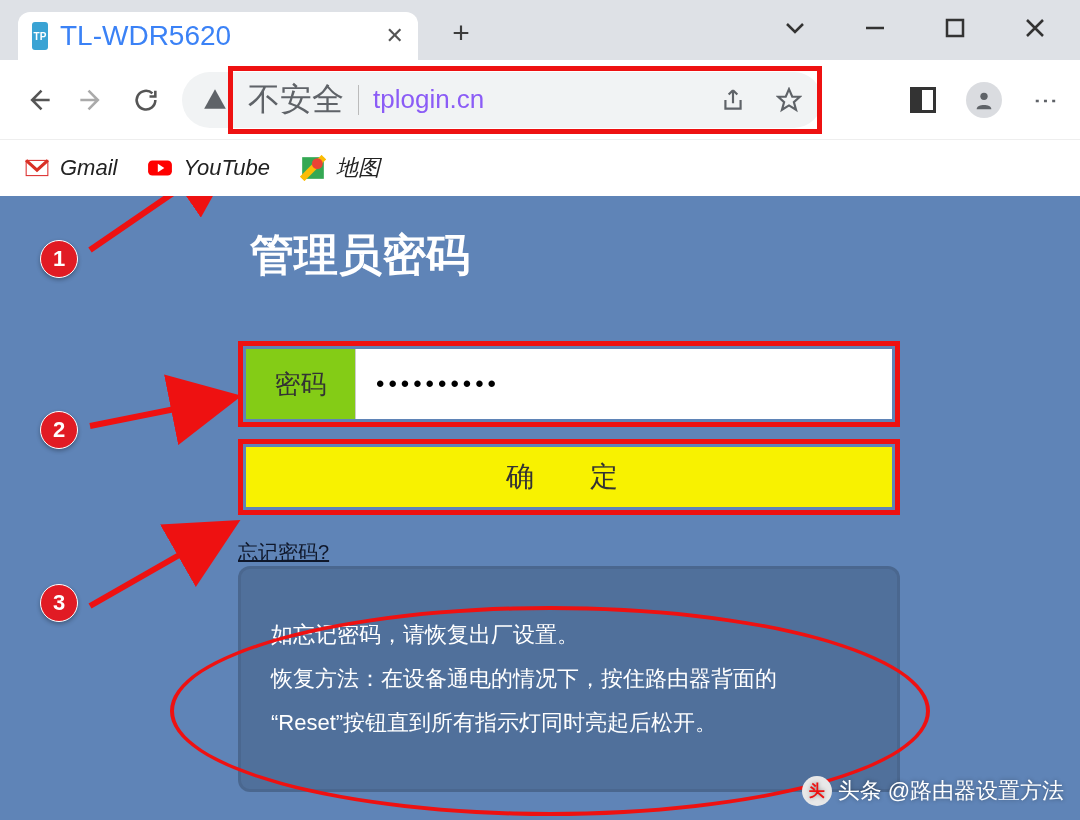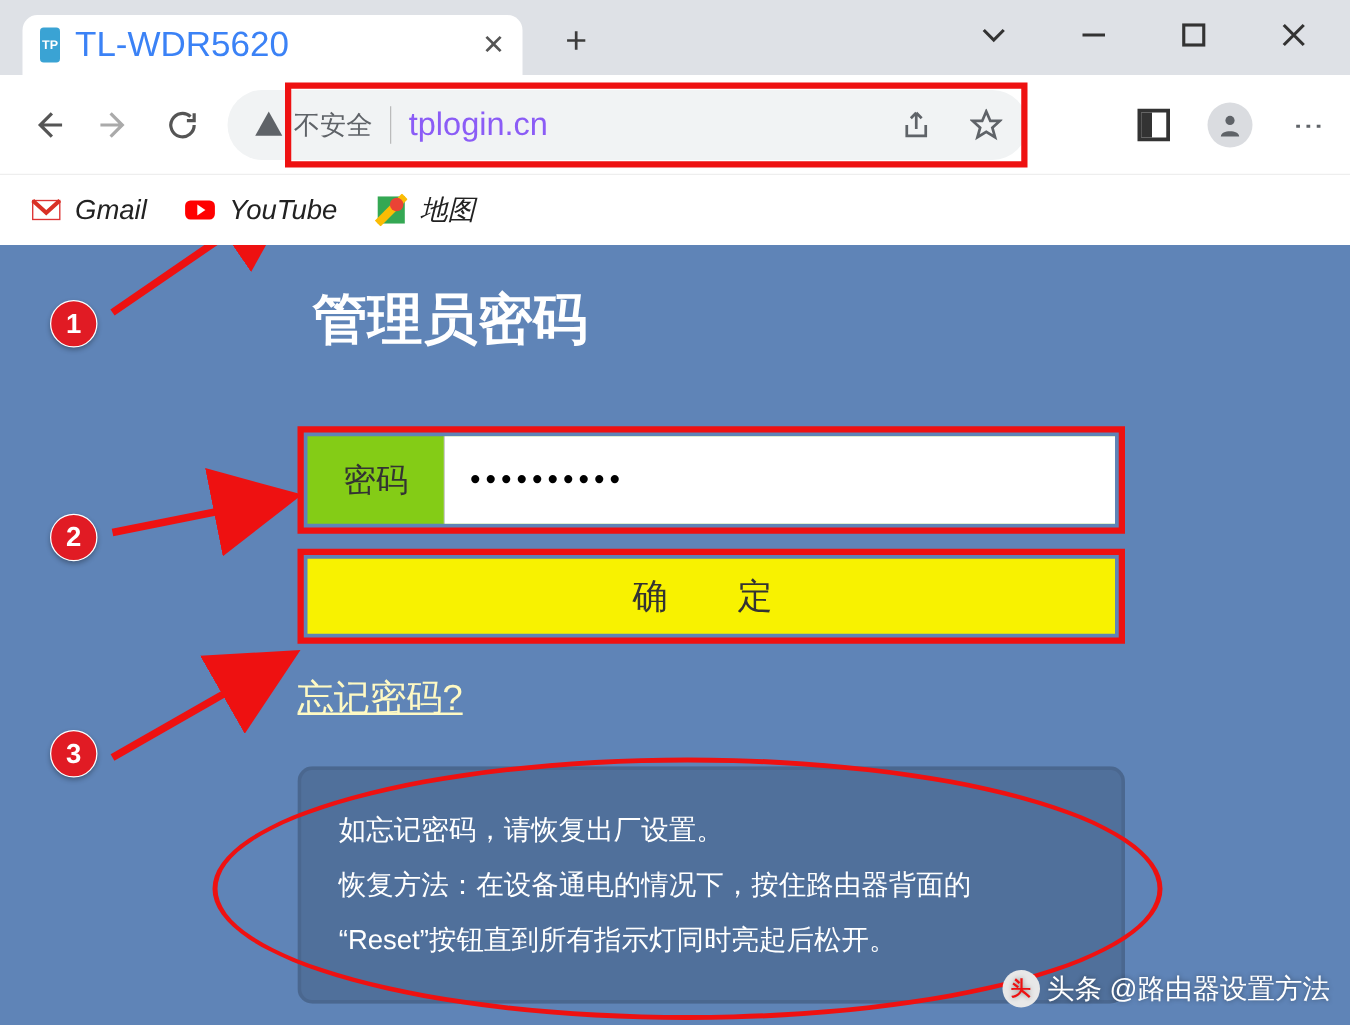--- a/index.html
+++ b/index.html
@@ -17,21 +17,21 @@
 
   
   .toolbar { height: 80px; background: #fff; display: flex; align-items: center; padding: 0 20px; gap: 18px; border-bottom: 1px solid #eee; }
   .nav-icon { width: 36px; height: 36px; display: flex; align-items: center; justify-content: center; color: #555; }
   .nav-icon svg { width: 28px; height: 28px; stroke: #555; stroke-width: 2.2; fill: none; }
   .nav-icon.fwd svg { stroke: #aaa; }
 
   .omnibox-wrap { position: relative; flex: 0 0 640px; }
   .omnibox { height: 56px; background: #f1f3f4; border-radius: 28px; display: flex; align-items: center; padding: 0 20px; gap: 14px; position: relative; }
   .omnibox-highlight { position: absolute; left: 46px; right: 0px; top: -6px; bottom: -6px; border: 5px solid #e11; pointer-events: none; z-index: 5; }
-  .insecure { display: flex; align-items: center; gap: 7px; color: #5f6368; font-size: 21px; justify-content: center; }
+  .insecure { display: flex; align-items: center; gap: 20px; color: #5f6368; font-size: 32px; justify-content: center; }
   .insecure svg { width: 26px; height: 26px; fill: #5f6368; }
   .omnibox-divider { width: 1px; height: 30px; background: #bbb; }
   .url-text { font-size: 26px; color: #8b5cf6; }
   .omnibox-right { margin-left: auto; display: flex; gap: 30px; }
   .omnibox-right svg { width: 26px; height: 26px; stroke: #5f6368; fill: none; stroke-width: 2; }
 
   .right-icons { display: flex; gap: 30px; margin-left: auto; align-items: center; }
   .right-icons .sq { width: 26px; height: 26px; border: 3px solid #333; background: linear-gradient(to right, #333 45%, transparent 45%); }
   .right-icons .avatar { width: 36px; height: 36px; border-radius: 50%; background: #dadce0; display:flex; align-items:center; justify-content:center; }
   .right-icons .avatar svg { width:22px; height:22px; fill:#5f6368; }
@@ -55,23 +55,23 @@
   .arrow { position: absolute; transform-origin: left center; }
 
   .input-row-hl { border: 5px solid #e11; padding: 3px; }
   .input-row { display: flex; background: #84cc16; height: 70px; align-items: center; color: #333; }
   .input-label { width: 110px; text-align: center; font-size: 26px; border-right: 1px solid #ccc; height: 70px; line-height: 70px; }
   .input-field { flex: 1; padding: 0 20px; font-size: 24px; letter-spacing: 4px; height: 70px; line-height: 70px; border: none; outline: none; }
 
   .submit-hl { border: 5px solid #e11; padding: 3px; margin-top: 12px; }
   .submit-btn { background: #f8f200; height: 60px; width: 100%; text-align: center; font-size: 28px; line-height: 60px; color: #333; letter-spacing: 14px; }
 
-  .forgot { display: inline-block; margin-top: 24px; font-size: 29px; color: #fef9c3; text-decoration: underline; }
-
-  .info-box { position: relative; margin-top: 34px; padding: 26px 30px; background: rgba(0,0,0,0.15); border-radius: 12px; font-size: 22px; line-height: 2; color: #fff; border: 3px solid rgba(0,0,0,0.08); }
+  .forgot { display: inline-block; margin-top: 24px; font-size: 20px; color: #0f172a; text-decoration: underline; }
+
+  .info-box { position: relative; padding: 44px 30px; background: rgba(0,0,0,0.15); border-radius: 12px; font-size: 22px; line-height: 2; color: #fff; border: 3px solid rgba(0,0,0,0.08); }
   .info-ellipse { position:absolute; border:4px solid #e11; border-radius:50%; pointer-events:none; }
 
   .watermark { position: absolute; right: 16px; bottom: 14px; color: #fff; font-size: 22px; display: flex; align-items: center; gap: 6px; text-shadow: 0 0 4px rgba(0,0,0,0.4); }
   .wm-icon { width: 30px; height: 30px; border-radius: 50%; background: #e8e8e8; display:flex; align-items:center; justify-content:center; }
   .wm-icon span { color:#e11; font-weight:bold; font-size:16px; }
 </style>
 </head>
 <body>
 
 <div class="tabstrip">

